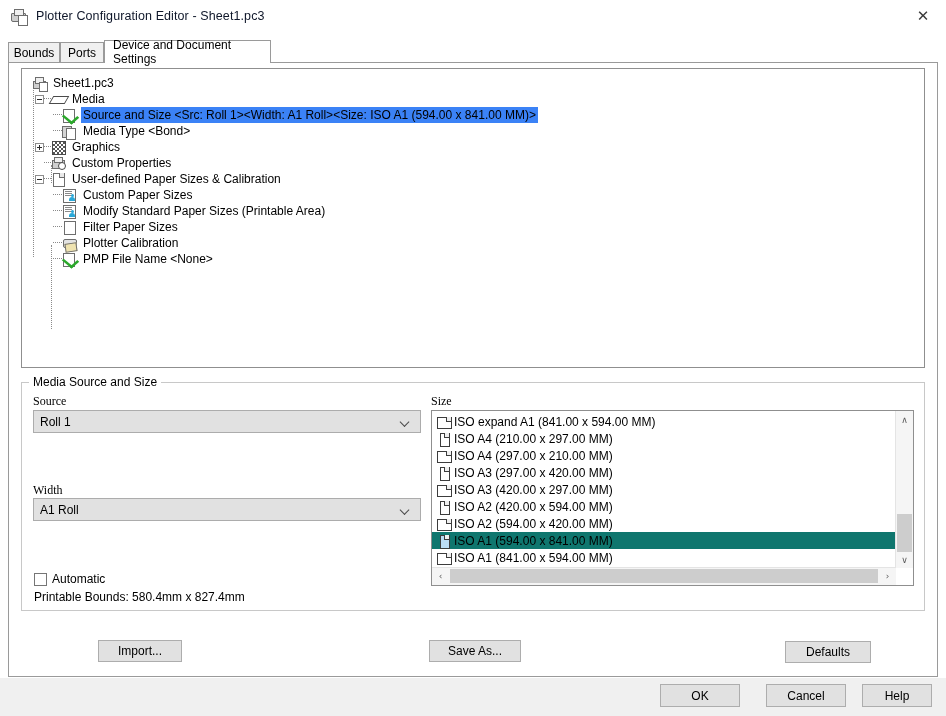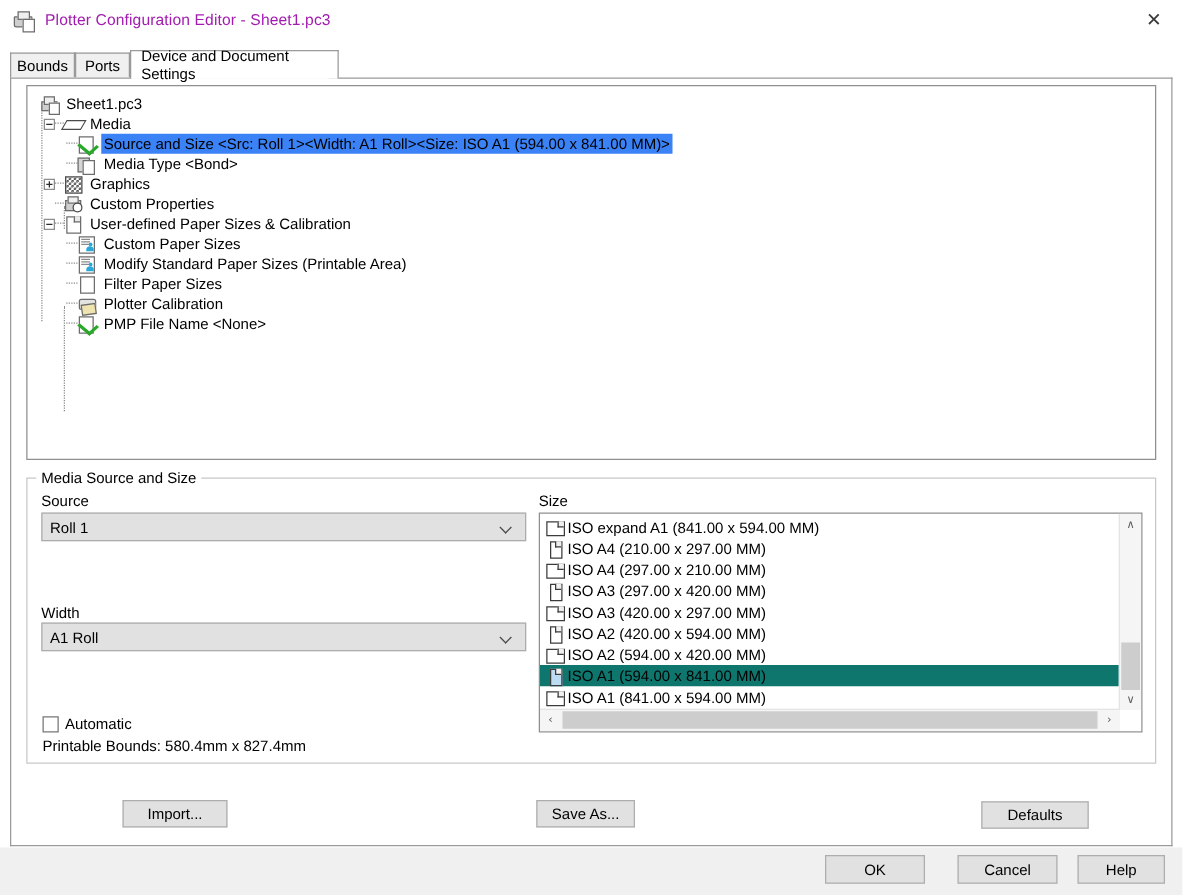--- a/index.html
+++ b/index.html
@@ -49,21 +49,21 @@
   }
   .printer-page {
     position: absolute;
     left: 8px; top: 8px;
     width: 8px; height: 9px;
     background: #ffffff;
     border: 1px solid #6d6d6d;
   }
   .titlebar-text {
     font-size: 12.5px;
-    color: #a21caf;
+    color: #0f172a;
     letter-spacing: 0.1px;
   }
   .titlebar-close {
     position: absolute;
     right: 0; top: 0;
     width: 46px; height: 31px;
     display: flex;
     align-items: center;
     justify-content: center;
     color: #3a3a3a;
@@ -259,20 +259,21 @@
     padding: 0 4px;
     font-size: 12px;
     color: #000;
     z-index: 2;
   }
 
   .lbl {
     position: absolute;
     font-size: 12px;
     color: #000;
+    font-family: Liberation Serif, serif;
   }
   .lbl-source { left: 33px; top: 394px; }
   .lbl-width  { left: 33px; top: 483px; }
   .lbl-size   { left: 431px; top: 394px; }
 
   .combo {
     position: absolute;
     box-sizing: border-box;
     height: 23px;
     background: #e1e1e1;
@@ -427,21 +428,21 @@
     box-sizing: border-box;
     border: 1px solid #adadad;
     background: #e1e1e1;
     display: flex;
     align-items: center;
     justify-content: center;
     font-size: 12px;
     color: #000;
   }
   .btn-import   { left: 74px;  top: 640px; width: 84px; height: 22px; margin-left: 24px; }
-  .btn-saveas   { left: 429px; top: 640px; width: 79px; height: 22px; }
+  .btn-saveas   { left: 429px; top: 640px; width: 92px; height: 22px; }
   .btn-defaults { left: 785px; top: 641px; width: 86px; height: 22px; }
 
   .dlg-footer {
     position: absolute;
     left: 0; top: 678px;
     width: 946px; height: 38px;
     background: #f0f0f0;
   }
   .btn-ok     { left: 660px; top: 684px; width: 80px; height: 23px; background:#e1e1e1; }
   .btn-cancel { left: 766px; top: 684px; width: 80px; height: 23px; background:#e1e1e1; }

